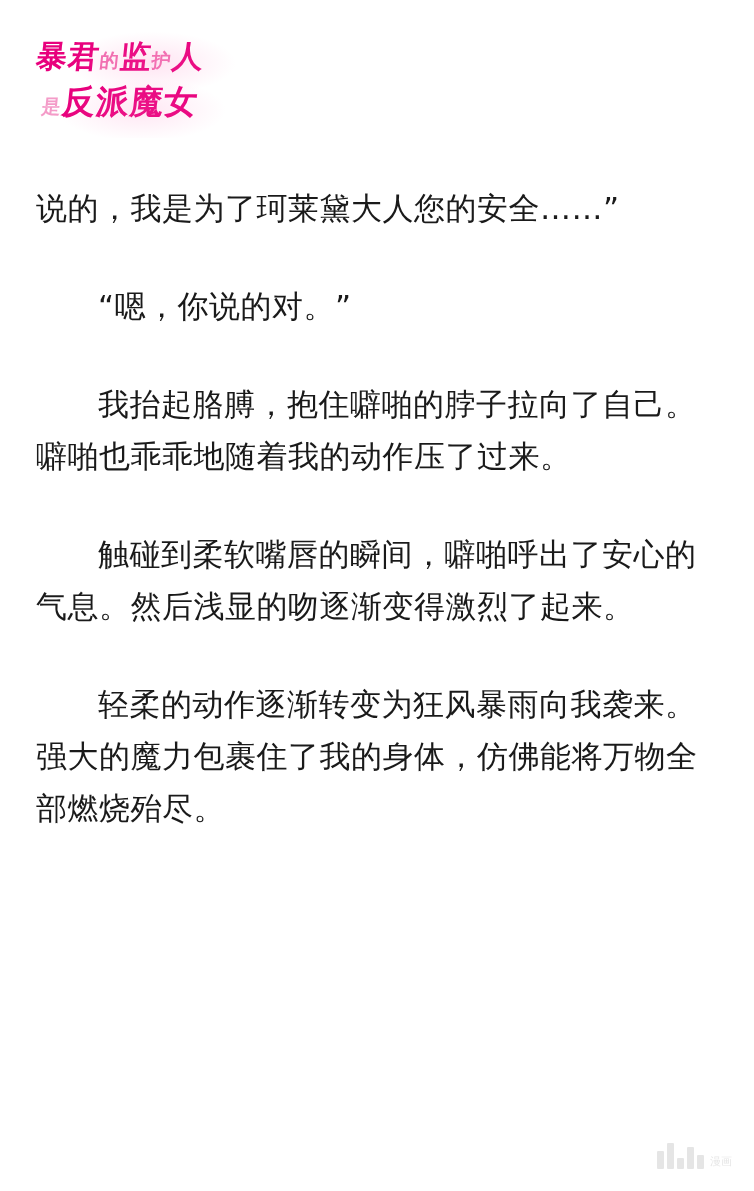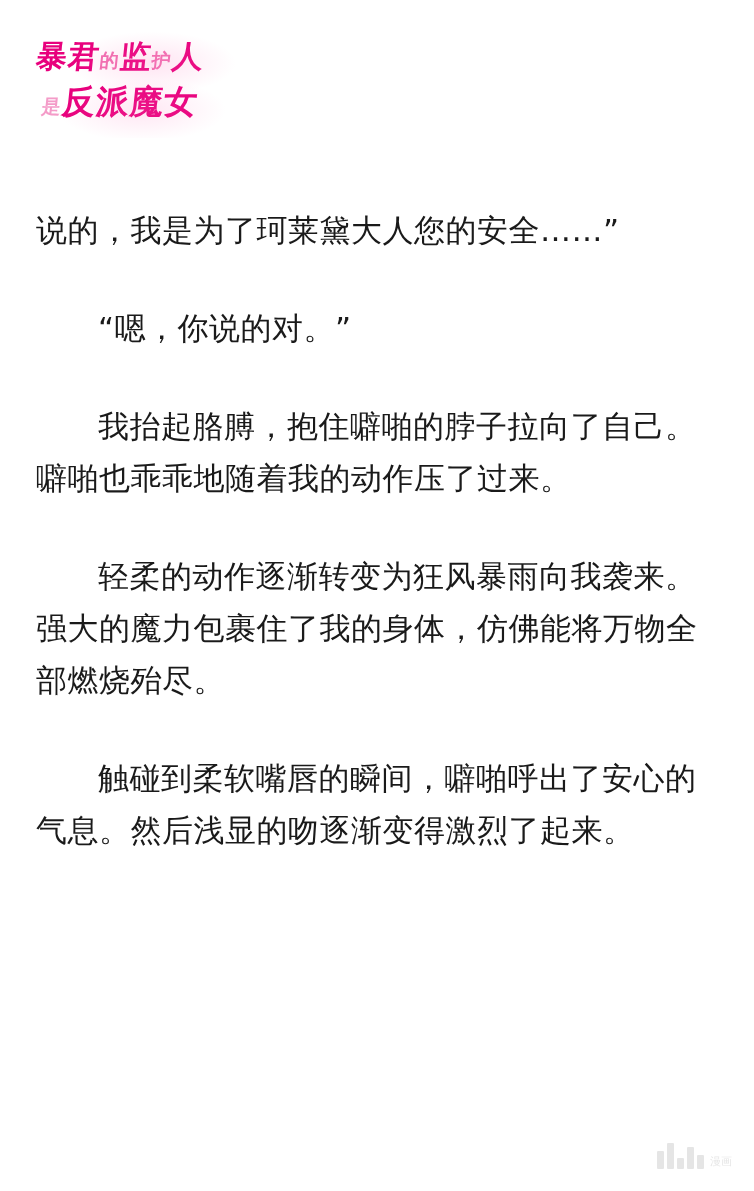--- a/index.html
+++ b/index.html
@@ -69,21 +69,21 @@
     pointer-events: none;
     background:
       radial-gradient(ellipse 120px 45px at 120px 35px, rgba(255,120,190,0.20), rgba(255,255,255,0) 70%),
       radial-gradient(ellipse 120px 45px at 110px 82px, rgba(255,120,190,0.18), rgba(255,255,255,0) 70%);
   }
 
   
   .content {
     position: absolute;
     left: 0;
-    top: 204px;
+    top: 182px;
     width: 754px;
     padding: 0 36px;
     box-sizing: border-box;
   }
   .para {
     font-family: "DejaVu Sans", "Liberation Sans", sans-serif;
     font-size: 31px;
     line-height: 52px;
     color: #1a1a1a;
     margin: 0 0 46px 0;
@@ -145,22 +145,22 @@
   <div class="logo-line logo-line-2">
     <span class="small pale">是</span><span>反派魔女</span>
   </div>
   <div class="logo-glow"></div>
 </div>
 
 <div class="content">
   <p class="para">说的，我是为了珂莱黛大人您的安全……”</p>
   <p class="para indent-small">“嗯，你说的对。”</p>
   <p class="para indent">我抬起胳膊，抱住噼啪的脖子拉向了自己。噼啪也乖乖地随着我的动作压了过来。</p>
+  <p class="para indent">触碰到柔软嘴唇的瞬间，噼啪呼出了安心的气息。然后浅显的吻逐渐变得激烈了起来。</p>
   <p class="para indent">轻柔的动作逐渐转变为狂风暴雨向我袭来。强大的魔力包裹住了我的身体，仿佛能将万物全部燃烧殆尽。</p>
-  <p class="para indent">触碰到柔软嘴唇的瞬间，噼啪呼出了安心的气息。然后浅显的吻逐渐变得激烈了起来。</p>
 </div>
 
 <div class="watermark">
   <div class="wm-bars">
     <i></i>
       <i></i>
       <i></i>
       <i></i>
       <i></i>
   </div>

